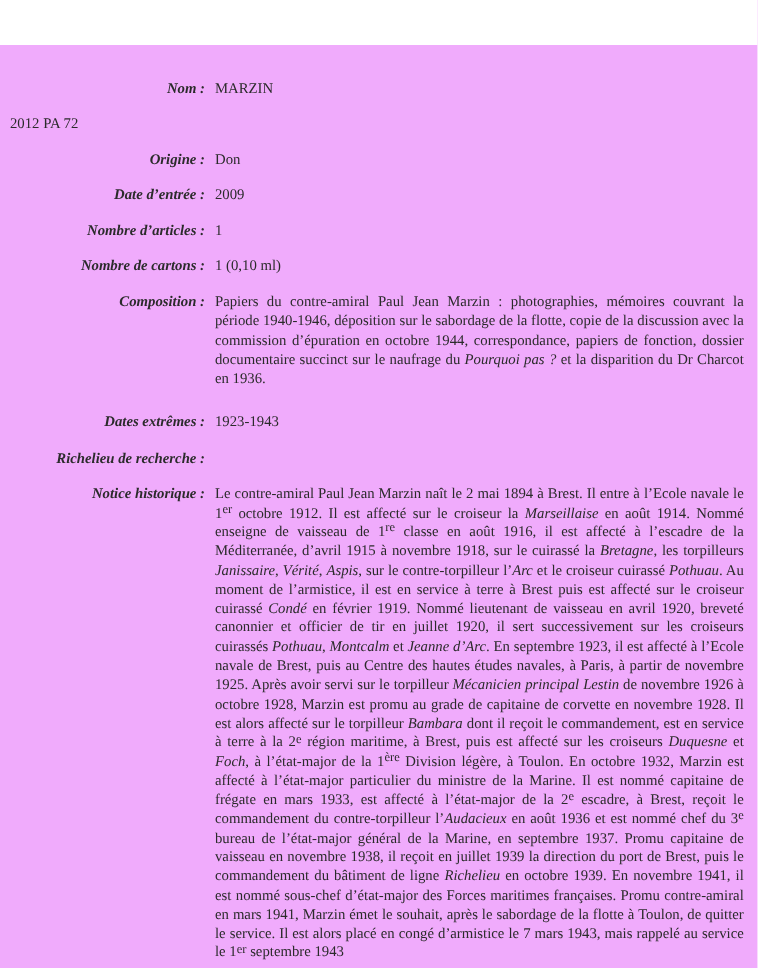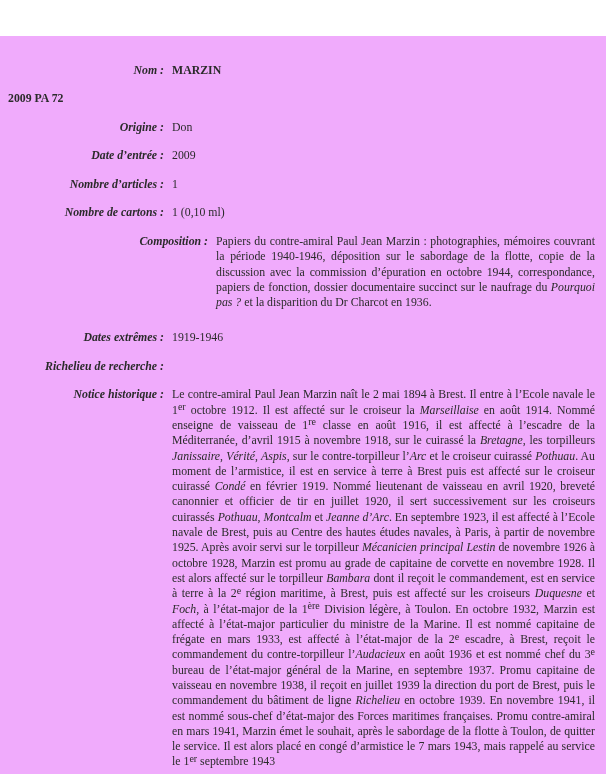--- a/index.html
+++ b/index.html
@@ -32,29 +32,28 @@
     font-weight: bold;
     font-style: italic;
     white-space: nowrap;
   }
   .value {
     flex: 1 1 auto;
     margin-left: 8px;
     min-height: 15.3px;
   }
   .value-bold {
-    font-weight: bold;
+    font-weight: normal;
   }
   .para {
     text-align: justify;
   }
   .row-composition {
     margin-top: 4px;
     margin-bottom: 20px;
-    padding-left: 44px;
   }
   .row-notice {
     margin-top: 2px;
     margin-bottom: 0;
   }
   .seg-i { font-style: italic; font-family: Liberation Serif, serif; }
   .seg-sup {
     font-size: 10px;
     position: relative;
     top: -3.5px;
@@ -65,21 +64,21 @@
 <body>
 
 <div class="page">
 
   <div class="row">
     <div class="label">Nom :</div>
     <div class="value value-bold">MARZIN</div>
   </div>
 
   <div class="row">
-    <div class="value value-bold">2009 PA 72</div>
+    <div class="value value-bold">2012 PA 72</div>
   </div>
 
   <div class="row">
     <div class="label">Origine :</div>
     <div class="value">Don</div>
   </div>
 
   <div class="row">
     <div class="label">Date d’entrée :</div>
     <div class="value">2009</div>
@@ -95,21 +94,21 @@
     <div class="value">1 (0,10 ml)</div>
   </div>
 
   <div class="row row-composition">
     <div class="label">Composition :</div>
     <div class="value para"><span>Papiers du contre-amiral Paul Jean Marzin : photographies, mémoires couvrant la période 1940-1946, déposition sur le sabordage de la flotte, copie de la discussion avec la commission d’épuration en octobre 1944, correspondance, papiers de fonction, dossier documentaire succinct sur le naufrage du </span><span class="seg-i">Pourquoi pas ?</span><span> et la disparition du Dr Charcot en 1936.</span></div>
   </div>
 
   <div class="row">
     <div class="label">Dates extrêmes :</div>
-    <div class="value">1919-1946</div>
+    <div class="value">1923-1943</div>
   </div>
 
   <div class="row">
     <div class="label">Richelieu de recherche :</div>
     <div class="value"></div>
   </div>
 
   <div class="row row-notice">
     <div class="label">Notice historique :</div>
     <div class="value para"><span>Le contre-amiral Paul Jean Marzin naît le 2 mai 1894 à Brest. Il entre à l’Ecole navale le 1</span><span class="seg-sup">er</span><span> octobre 1912. Il est affecté sur le croiseur la </span><span class="seg-i">Marseillaise</span><span> en août 1914. Nommé enseigne de vaisseau de 1</span><span class="seg-sup">re</span><span> classe en août 1916, il est affecté à l’escadre de la Méditerranée, d’avril 1915 à novembre 1918, sur le cuirassé la </span><span class="seg-i">Bretagne</span><span>, les torpilleurs </span><span class="seg-i">Janissaire</span><span>, </span><span class="seg-i">Vérité</span><span>, </span><span class="seg-i">Aspis</span><span>, sur le contre-torpilleur l’</span><span class="seg-i">Arc</span><span> et le croiseur cuirassé </span><span class="seg-i">Pothuau</span><span>. Au moment de l’armistice, il est en service à terre à Brest puis est affecté sur le croiseur cuirassé </span><span class="seg-i">Condé</span><span> en février 1919. Nommé lieutenant de vaisseau en avril 1920, breveté canonnier et officier de tir en juillet 1920, il sert successivement sur les croiseurs cuirassés </span><span class="seg-i">Pothuau</span><span>, </span><span class="seg-i">Montcalm</span><span> et </span><span class="seg-i">Jeanne d’Arc</span><span>. En septembre 1923, il est affecté à l’Ecole navale de Brest, puis au Centre des hautes études navales, à Paris, à partir de novembre 1925. Après avoir servi sur le torpilleur </span><span class="seg-i">Mécanicien principal Lestin</span><span> de novembre 1926 à octobre 1928, Marzin est promu au grade de capitaine de corvette en novembre 1928. Il est alors affecté sur le torpilleur </span><span class="seg-i">Bambara</span><span> dont il reçoit le commandement, est en service à terre à la 2</span><span class="seg-sup">e</span><span> région maritime, à Brest, puis est affecté sur les croiseurs </span><span class="seg-i">Duquesne</span><span> et </span><span class="seg-i">Foch</span><span>, à l’état-major de la 1</span><span class="seg-sup">ère</span><span> Division légère, à Toulon. En octobre 1932, Marzin est affecté à l’état-major particulier du ministre de la Marine. Il est nommé capitaine de frégate en mars 1933, est affecté à l’état-major de la 2</span><span class="seg-sup">e</span><span> escadre, à Brest, reçoit le commandement du contre-torpilleur l’</span><span class="seg-i">Audacieux</span><span> en août 1936 et est nommé chef du 3</span><span class="seg-sup">e</span><span> bureau de l’état-major général de la Marine, en septembre 1937. Promu capitaine de vaisseau en novembre 1938, il reçoit en juillet 1939 la direction du port de Brest, puis le commandement du bâtiment de ligne </span><span class="seg-i">Richelieu</span><span> en octobre 1939. En novembre 1941, il est nommé sous-chef d’état-major des Forces maritimes françaises. Promu contre-amiral en mars 1941, Marzin émet le souhait, après le sabordage de la flotte à Toulon, de quitter le service. Il est alors placé en congé d’armistice le 7 mars 1943, mais rappelé au service le 1</span><span class="seg-sup">er</span><span> septembre 1943</span></div>

